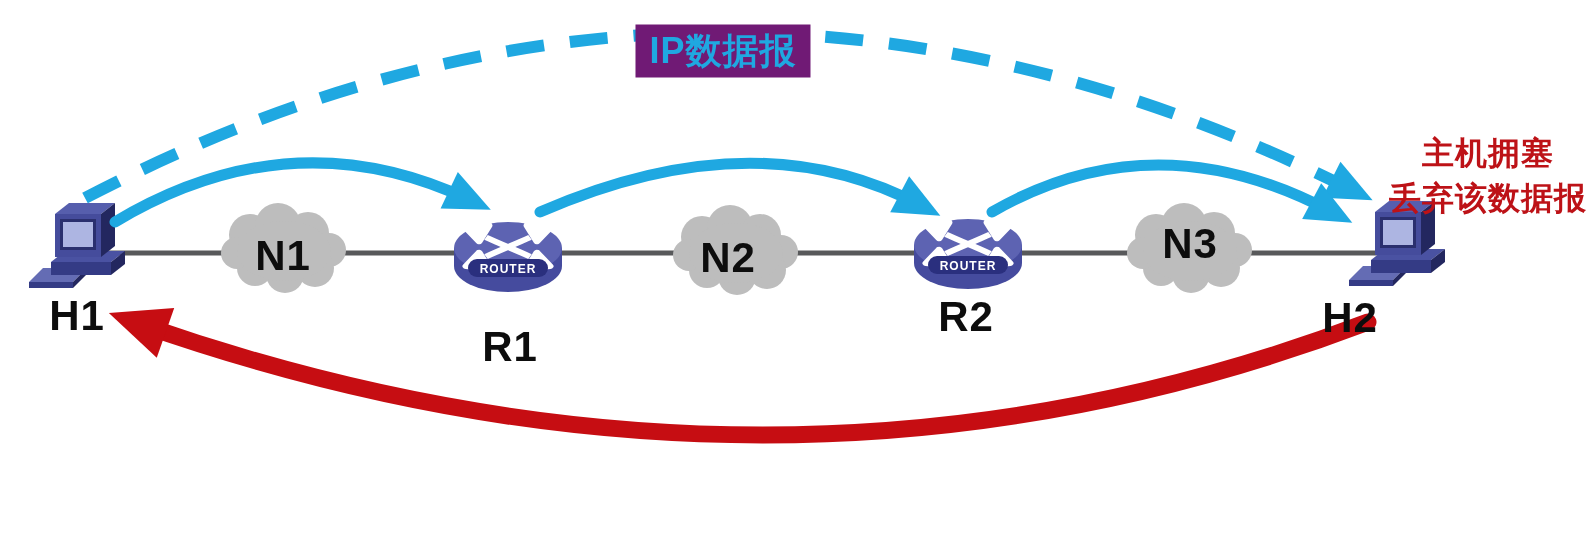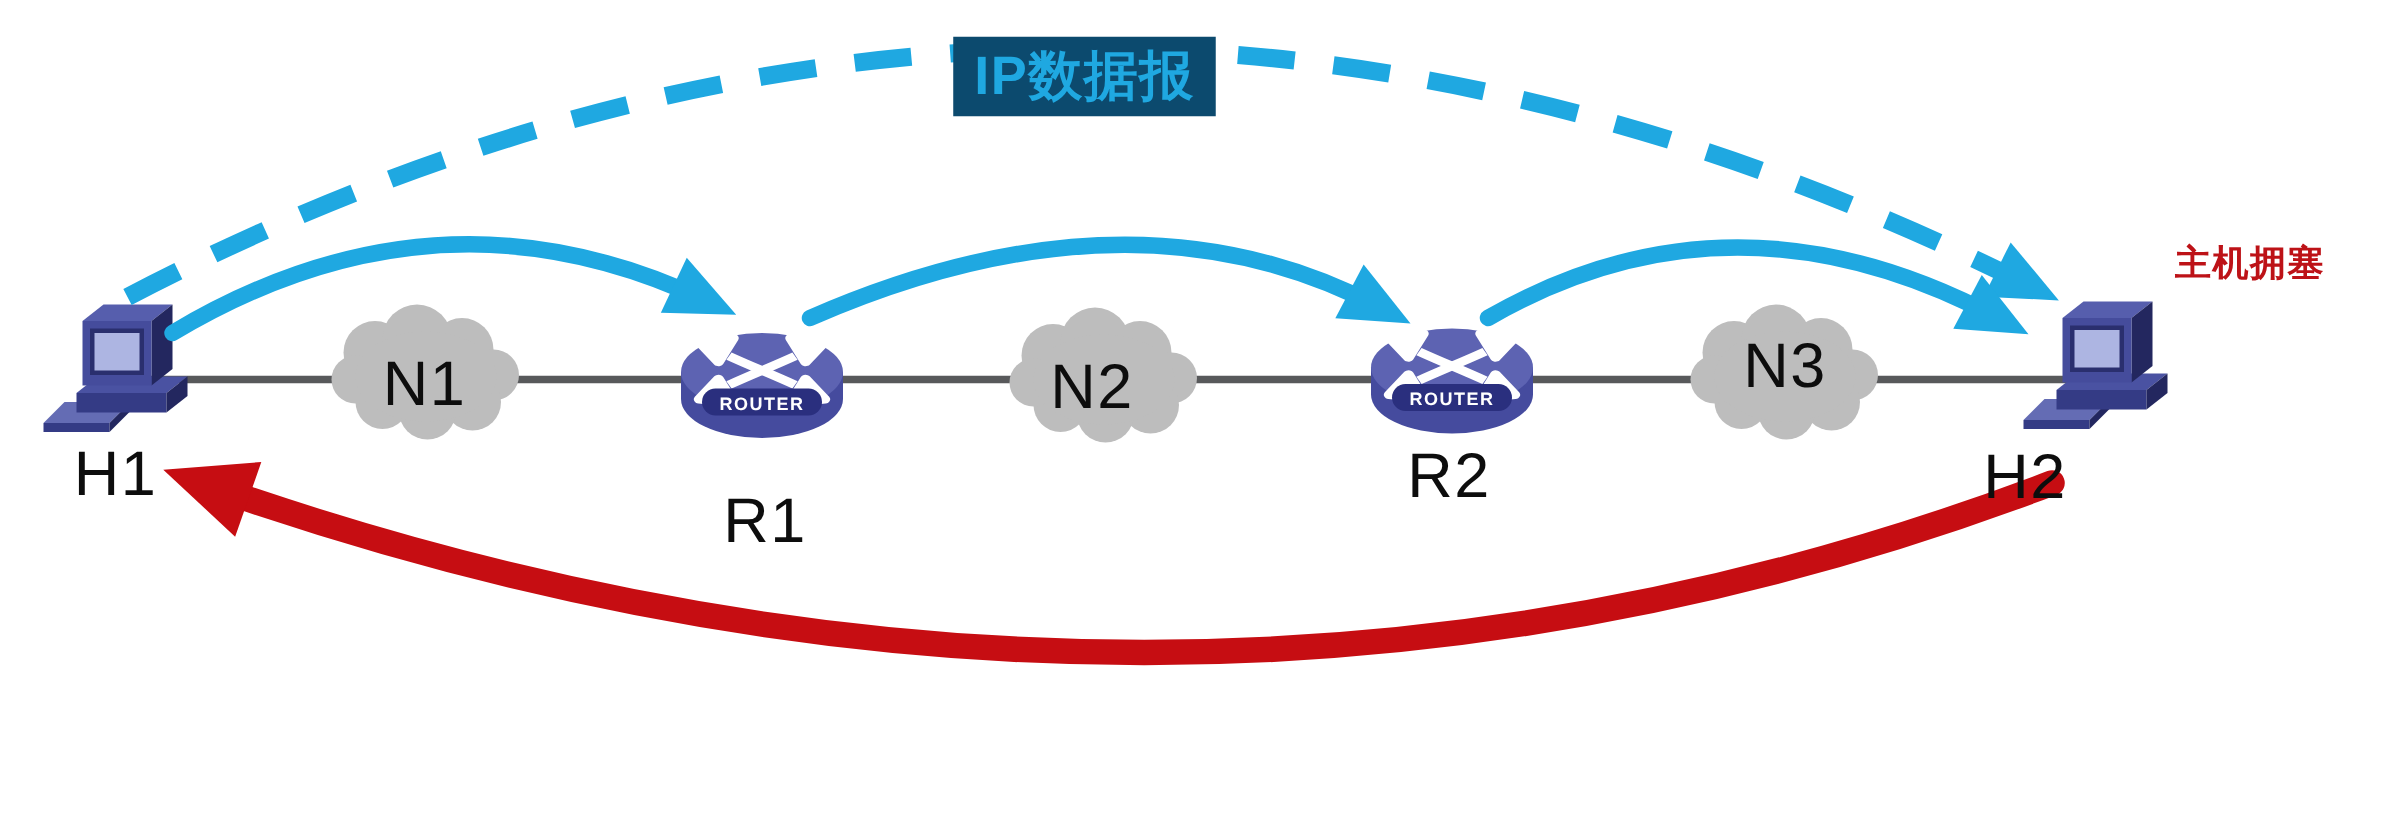--- a/index.html
+++ b/index.html
@@ -3,32 +3,32 @@
 <meta charset="utf-8">
 <style>
   html,body { margin:0; padding:0; background:#ffffff; }
   .canvas {
     position:relative; width:1587px; height:544px; background:#ffffff;
     overflow:hidden; font-family:"Liberation Sans", sans-serif;
   }
   .canvas > svg { position:absolute; left:0; top:0; }
   .lbl {
     position:absolute; transform:translate(-50%,-50%);
-    font-weight:normal; color:#0d0d0d; font-size:42px; white-space:nowrap;
+    font-weight:bold; color:#0d0d0d; font-size:42px; white-space:nowrap;
     letter-spacing:1px;
   }
   .lbl-top {
     position:absolute; transform:translate(-50%,-50%);
     font-weight:bold; color:#1fa8e1; font-size:36px; white-space:nowrap;
-    background:#0c4a6e; padding:2px 14px; letter-spacing:1px;
+    background:#701a75; padding:2px 14px; letter-spacing:1px;
   }
   .note-right {
     position:absolute; transform:translate(-50%,-50%);
-    color:#bd1217; font-weight:bold; font-size:24px; line-height:1.4;
-    text-align:center; white-space:nowrap; letter-spacing:1px;margin-left:12px;
+    color:#bd1217; font-weight:bold; font-size:32px; line-height:1.4;
+    text-align:center; white-space:nowrap; letter-spacing:1px;
   }
   .note-bottom {
     position:absolute; transform:translate(-50%,-50%);
     color:#c62a24; font-weight:bold; font-size:37px; line-height:1.18;
     text-align:center; white-space:nowrap; letter-spacing:1px;
   }
   .note-right span, .note-bottom span { display:block; }
 </style>
 </head>
 <body>
@@ -116,18 +116,19 @@
   <div class="lbl" style="left:77px;  top:316px;">H1</div>
   <div class="lbl" style="left:283px; top:256px;">N1</div>
   <div class="lbl" style="left:510px; top:317px;margin-top:30px;">R1</div>
   <div class="lbl" style="left:728px; top:258px;">N2</div>
   <div class="lbl" style="left:966px; top:317px;">R2</div>
   <div class="lbl" style="left:1190px;top:244px;">N3</div>
   <div class="lbl" style="left:1350px;top:318px;">H2</div>
 
   <div class="note-right" style="left:1488px; top:176px;">
     <span>主机拥塞</span>
+    <span>丢弃该数据报</span>
   </div>
 
   <div class="note-bottom" style="left:731px; top:497px;">
   </div>
 
 </div>
 
 </body></html>

